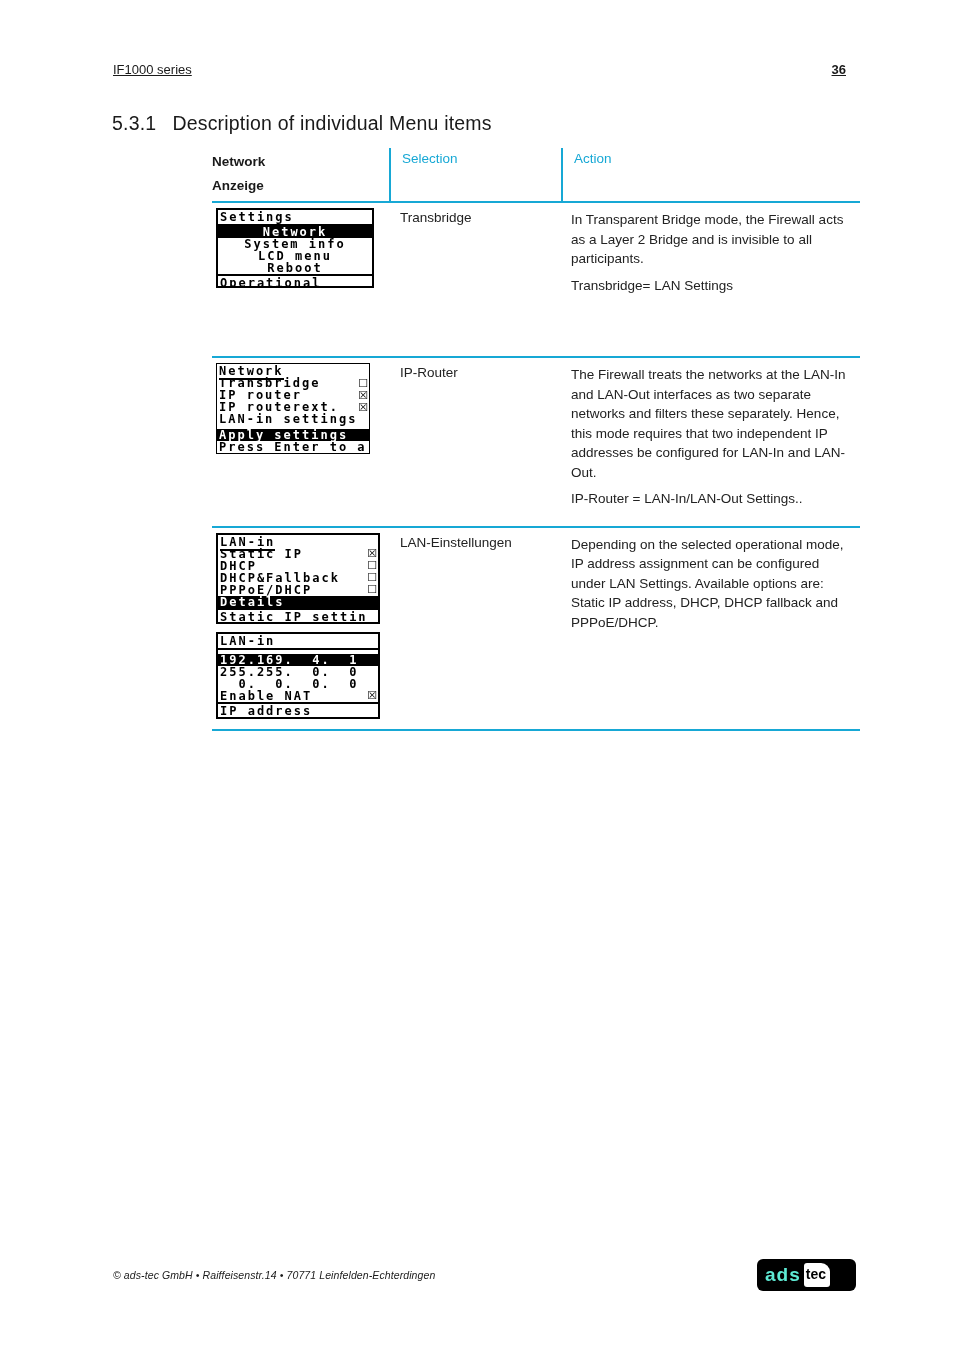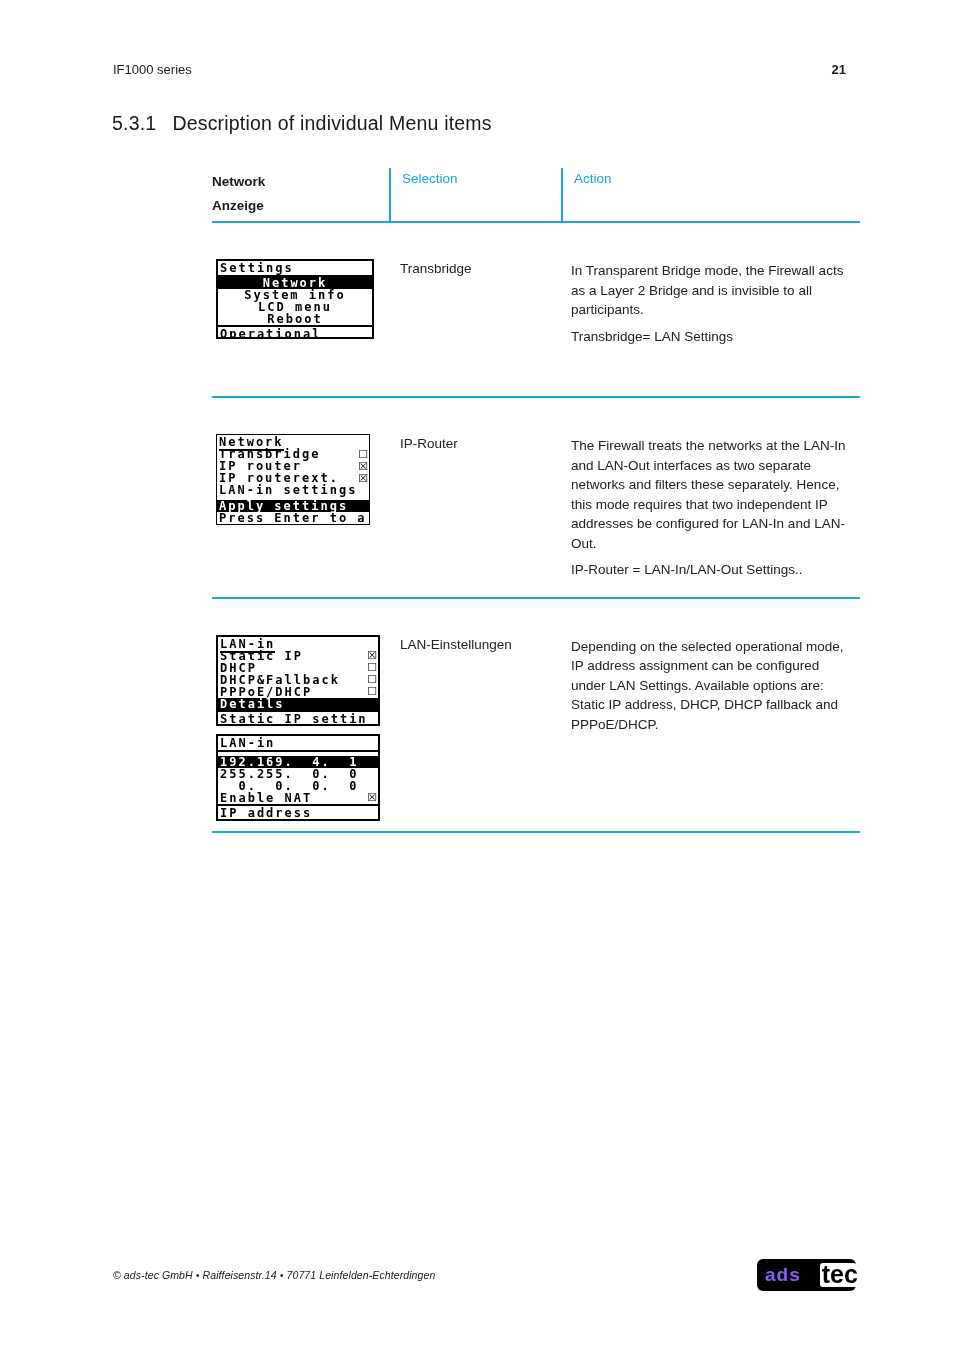--- a/index.html
+++ b/index.html
@@ -6,37 +6,37 @@
   html,body { background:#e8e8e8; }
   .page {
     position:relative; width:954px; height:1350px; margin:0 auto;
     background:#ffffff; overflow:hidden;
     font-family:"Liberation Sans", sans-serif; color:#222;
   }
   
   .pagehead {
     position:absolute; left:113px; top:62px; width:733px;
     display:flex; justify-content:space-between; align-items:flex-start;
-    font-size:13px; color:#1a1a1a;
+    font-size:13px; color:#1a1a1a;text-decoration:underline;
   }
   .pagehead .pnum { font-weight:bold; }
   
   .sechead {
     position:absolute; left:112px; top:112px;
     font-size:19.5px; font-weight:500; color:#1a1a1a; letter-spacing:0.2px;
     display:flex;
   }
   .sechead .num { margin-right:16px; }
   
   .tbl { position:absolute; left:212px; top:148px; width:648px; }
-  .grid { display:grid; grid-template-columns:177px 172px 299px;margin-top:20px; }
+  .grid { display:grid; grid-template-columns:177px 172px 299px; }
   .thead { height:55px; border-bottom:2.5px solid var(--cy); }
   .thead .hc1 { font-weight:bold; font-size:13.5px; color:#1a1a1a; line-height:24px; padding-top:2px; }
   .thead .hc { border-left:2px solid var(--cy); padding:3px 12px 0 11px; color:var(--cy); font-size:13.5px; }
-  .trow { border-bottom:2.5px solid var(--cy); padding:16px 0 10px; }
+  .trow { border-bottom:2.5px solid var(--cy); padding:5px 0 10px; }
   .r1 { min-height:155px; }
   .r2 { min-height:153px; }
   .r3 { min-height:197px; }
   .selcell { padding:2px 0 0 11px; font-size:13.5px; color:#222; }
   .actcell { padding:2px 10px 0 10px; font-size:13.5px; line-height:19.5px; color:#222; }
   .actcell p { margin-bottom:7px; }
   
   .lcd {
     display:flex; flex-direction:column; overflow:hidden;
     border:2px solid #000; background:#fff; margin-left:4px;
@@ -63,35 +63,35 @@
   
   .copyright {
     position:absolute; left:113px; top:1269px;
     font-size:10.5px; color:#1a1a1a; letter-spacing:0.1px;font-style:italic;
   }
   .logo {
     position:absolute; left:757px; top:1259px;
     width:99px; height:32px; background:#000; border-radius:6px;
     display:flex; align-items:center; padding:2px 4px 2px 8px;
   }
-  .logo .ads { color:#8b5cf6; font-weight:bold; font-size:19px; letter-spacing:1px; line-height:26px; }
+  .logo .ads { color:#5eead4; font-weight:bold; font-size:19px; letter-spacing:1px; line-height:26px; }
   .logo .tec {
-    background:#fff; color:#000; font-weight:bold; font-size:25px; line-height:22px;
-    border-radius:3px 9px 3px 3px; padding:0 4px 2px 2px; margin-left:19px;
+    background:#fff; color:#000; font-weight:bold; font-size:14px; line-height:22px;
+    border-radius:3px 9px 3px 3px; padding:0 4px 2px 2px; margin-left:3px;
   }
   :root { --cy:#17a8d5; }
 </style>
 </head>
 <body>
 
 <div class="page">
 
   <div class="pagehead">
     <span>IF1000 series</span>
-    <span class="pnum">21</span>
+    <span class="pnum">36</span>
   </div>
 
   <div class="sechead">
     <span class="num">5.3.1</span>
     <span>Description of individual Menu items</span>
   </div>
 
   <div class="tbl">
 
     <div class="grid thead">

